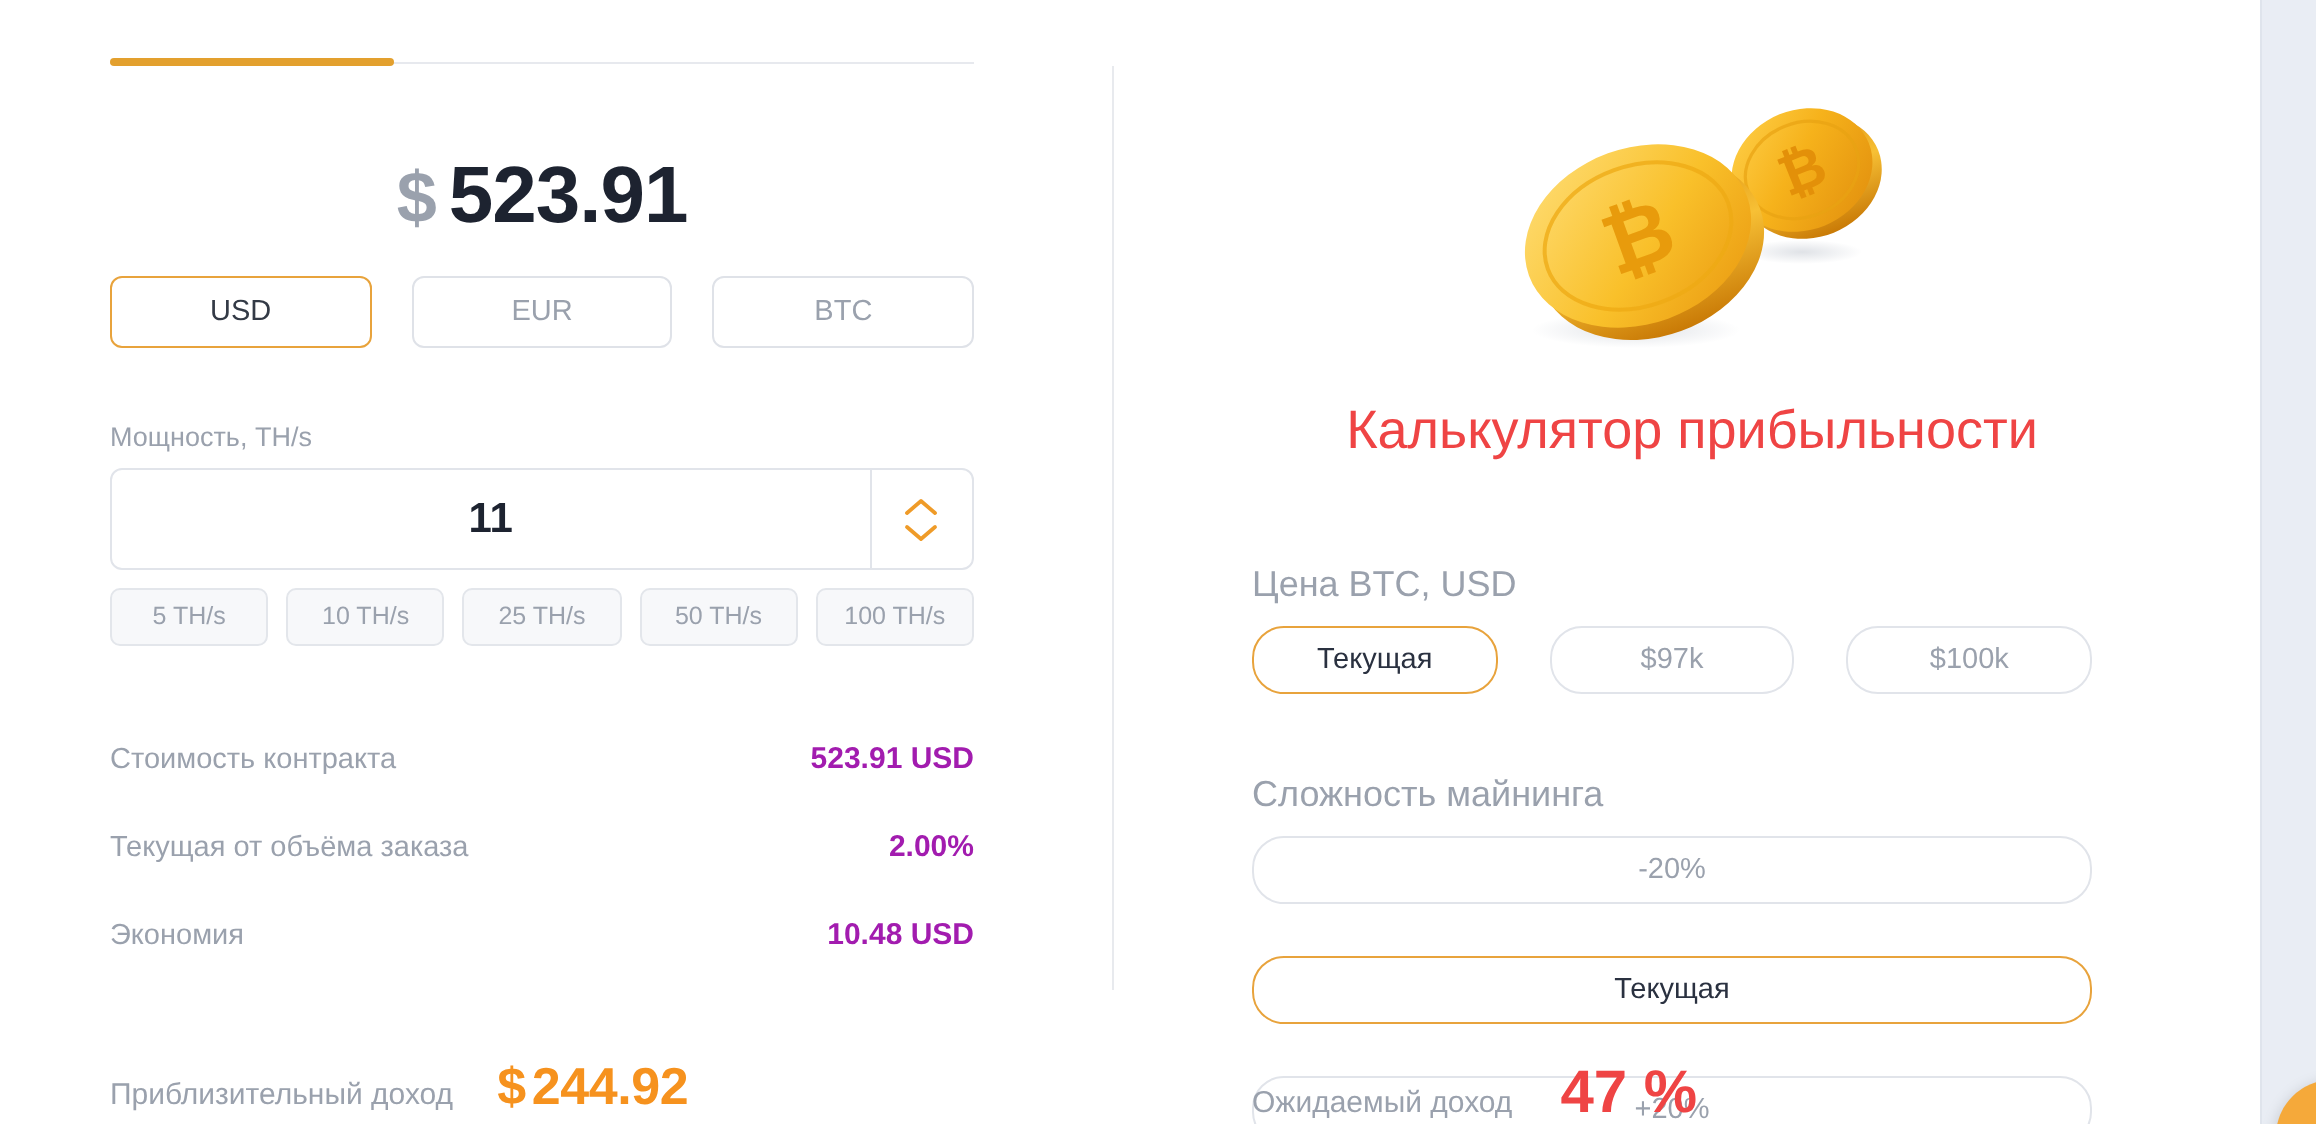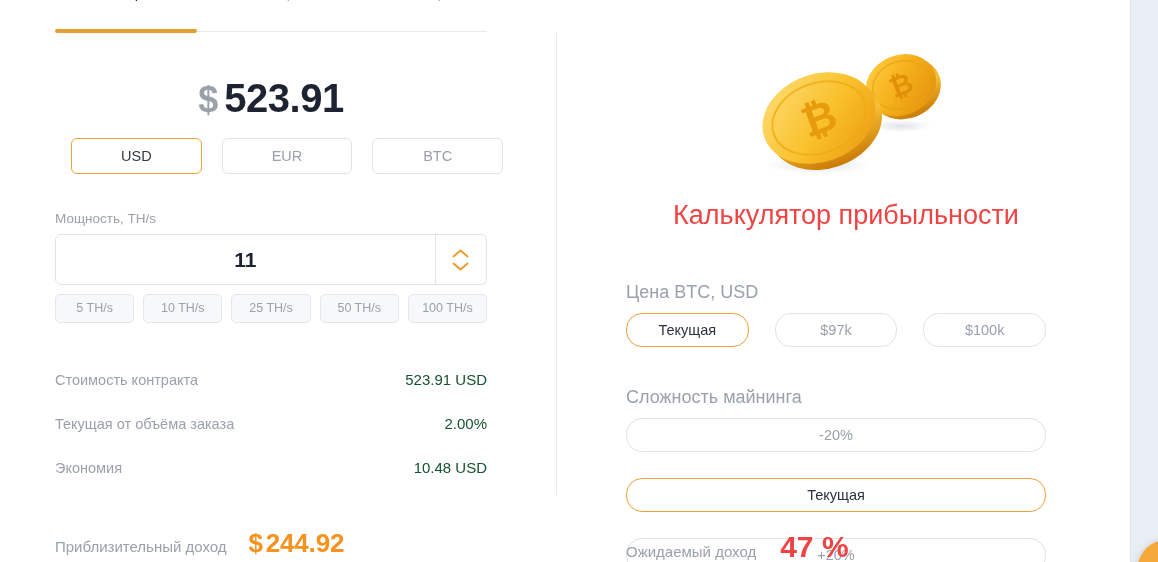--- a/index.html
+++ b/index.html
@@ -103,21 +103,21 @@
   .price-val {
     font-size: 40px;
     font-weight: bold;
     color: #1d2330;
     letter-spacing: -.5px;
     margin-left: 6px;
   }
 
   .cur-row {
     position: absolute;
-    left: 71px; top: 138px;
+    left: 55px; top: 138px;
     width: 432px;
     display: flex;
     gap: 20px;
   }
   .cur-btn {
     flex: 1 1 0;
     height: 36px;
     border-radius: 6px;
     background: #ffffff;
     border: 1px solid #dfe2e8;
@@ -205,21 +205,21 @@
     width: 432px;
     display: flex;
     align-items: baseline;
     justify-content: space-between;
     white-space: nowrap;
   }
   .sum-r1 { top: 371px; }
   .sum-r2 { top: 415px; }
   .sum-r3 { top: 459px; }
   .sum-label { font-size: 14.5px; color: #9aa1ad; }
-  .sum-value { font-size: 15px; font-weight: normal; color: #14532d; }
+  .sum-value { font-size: 15px; font-weight: bold; color: #a21caf; }
 
   .income-row {
     position: absolute;
     left: 55px; top: 528px;
     display: flex;
     align-items: baseline;
     gap: 22px;
     white-space: nowrap;
   }
   .income-label { font-size: 15px; color: #9aa1ad; }

